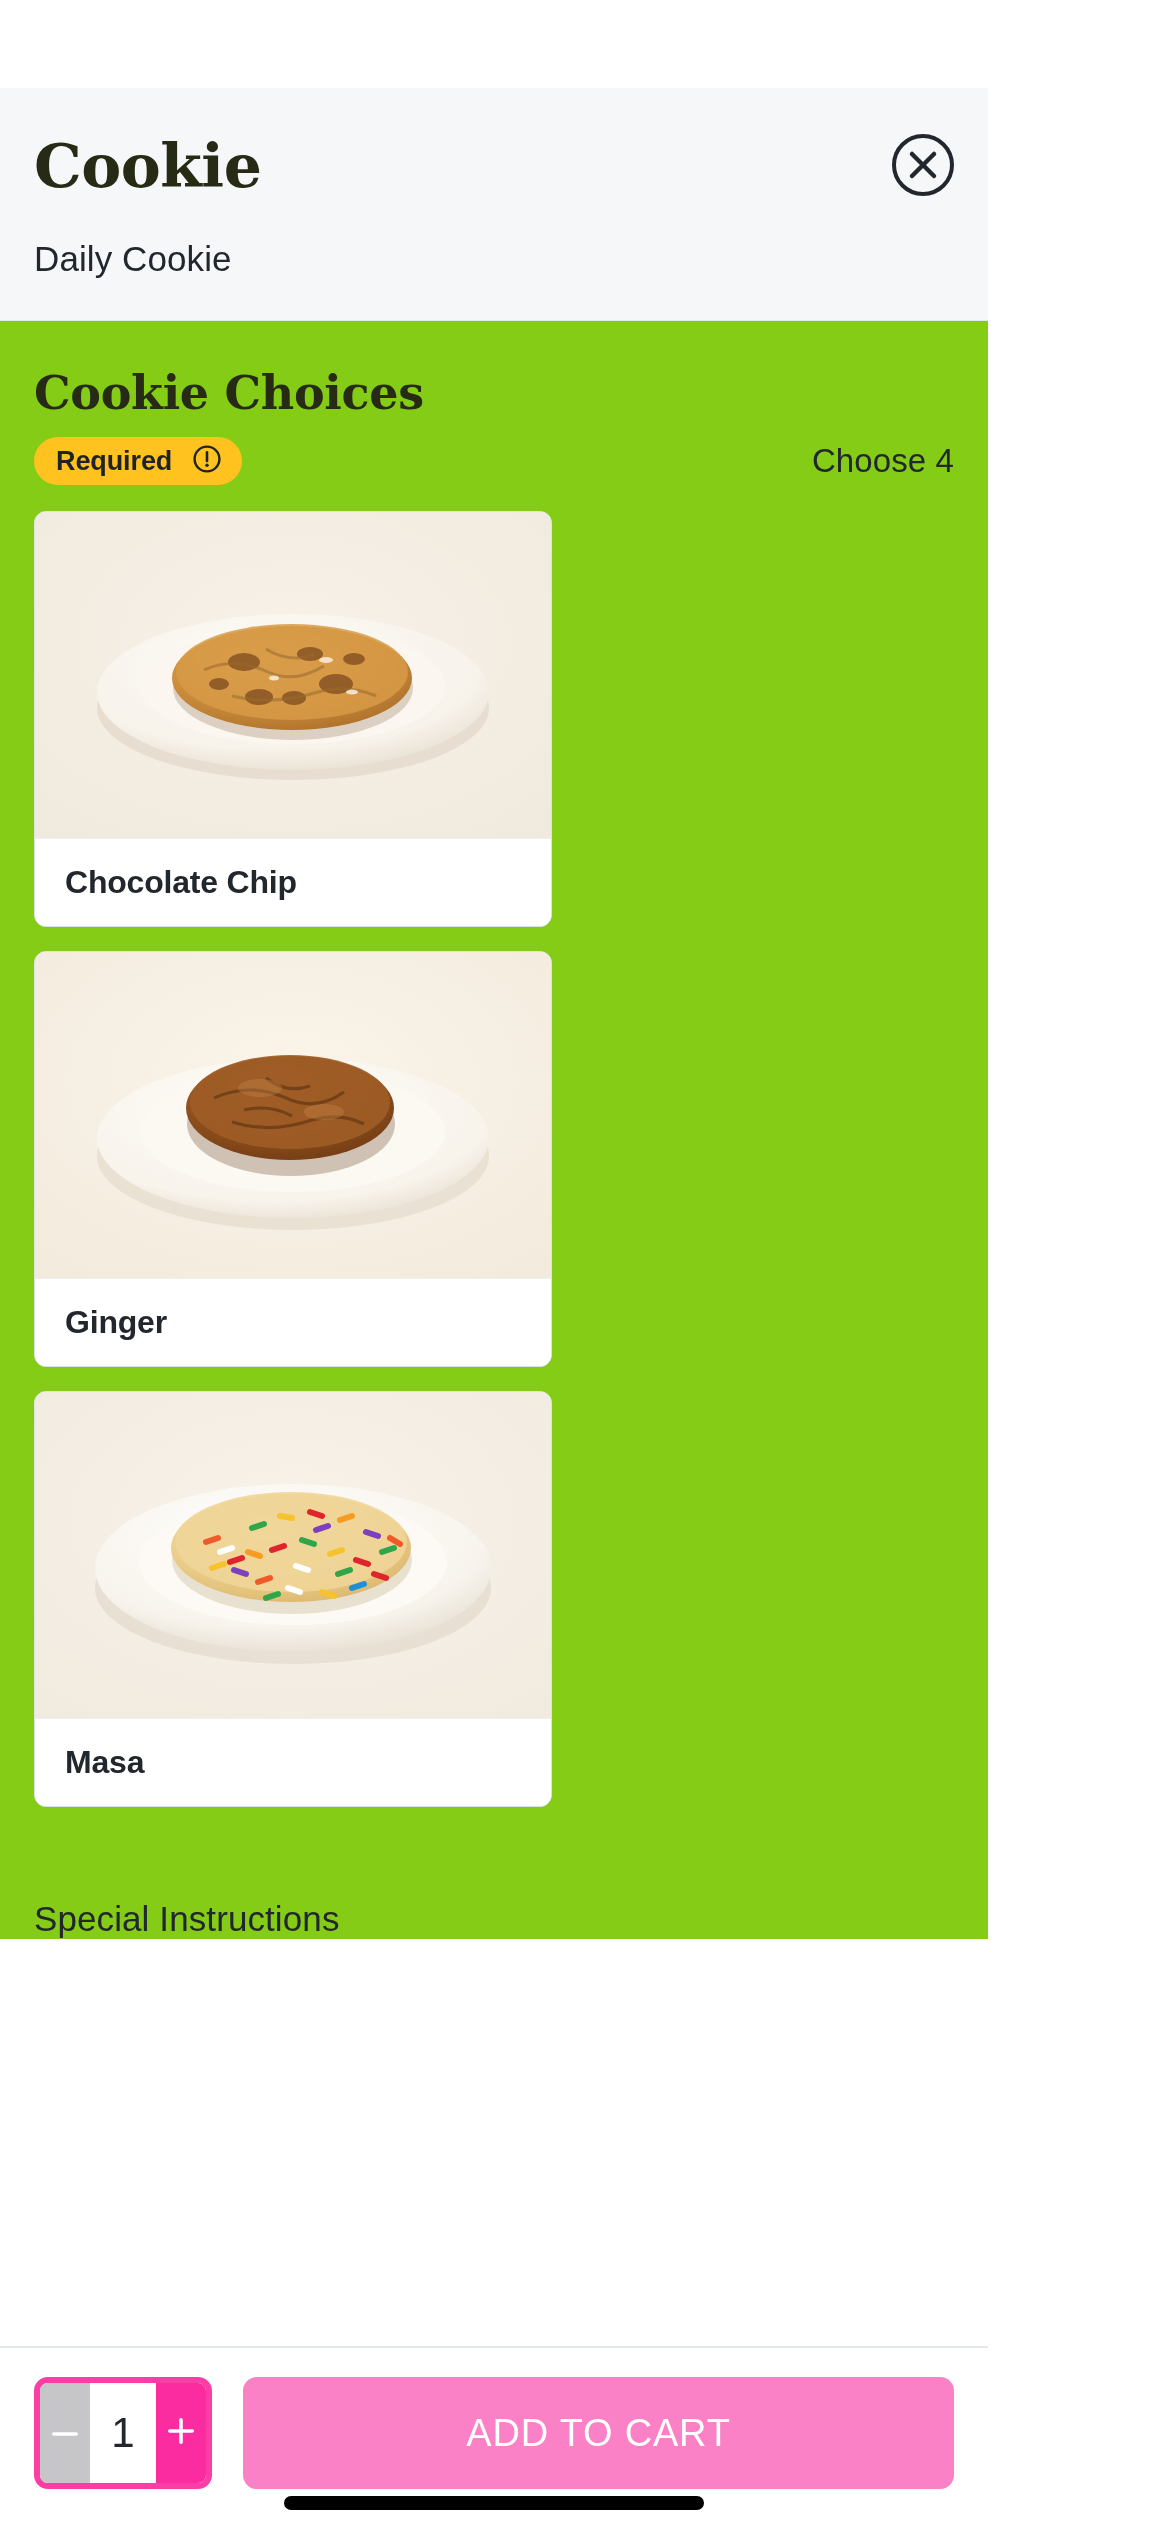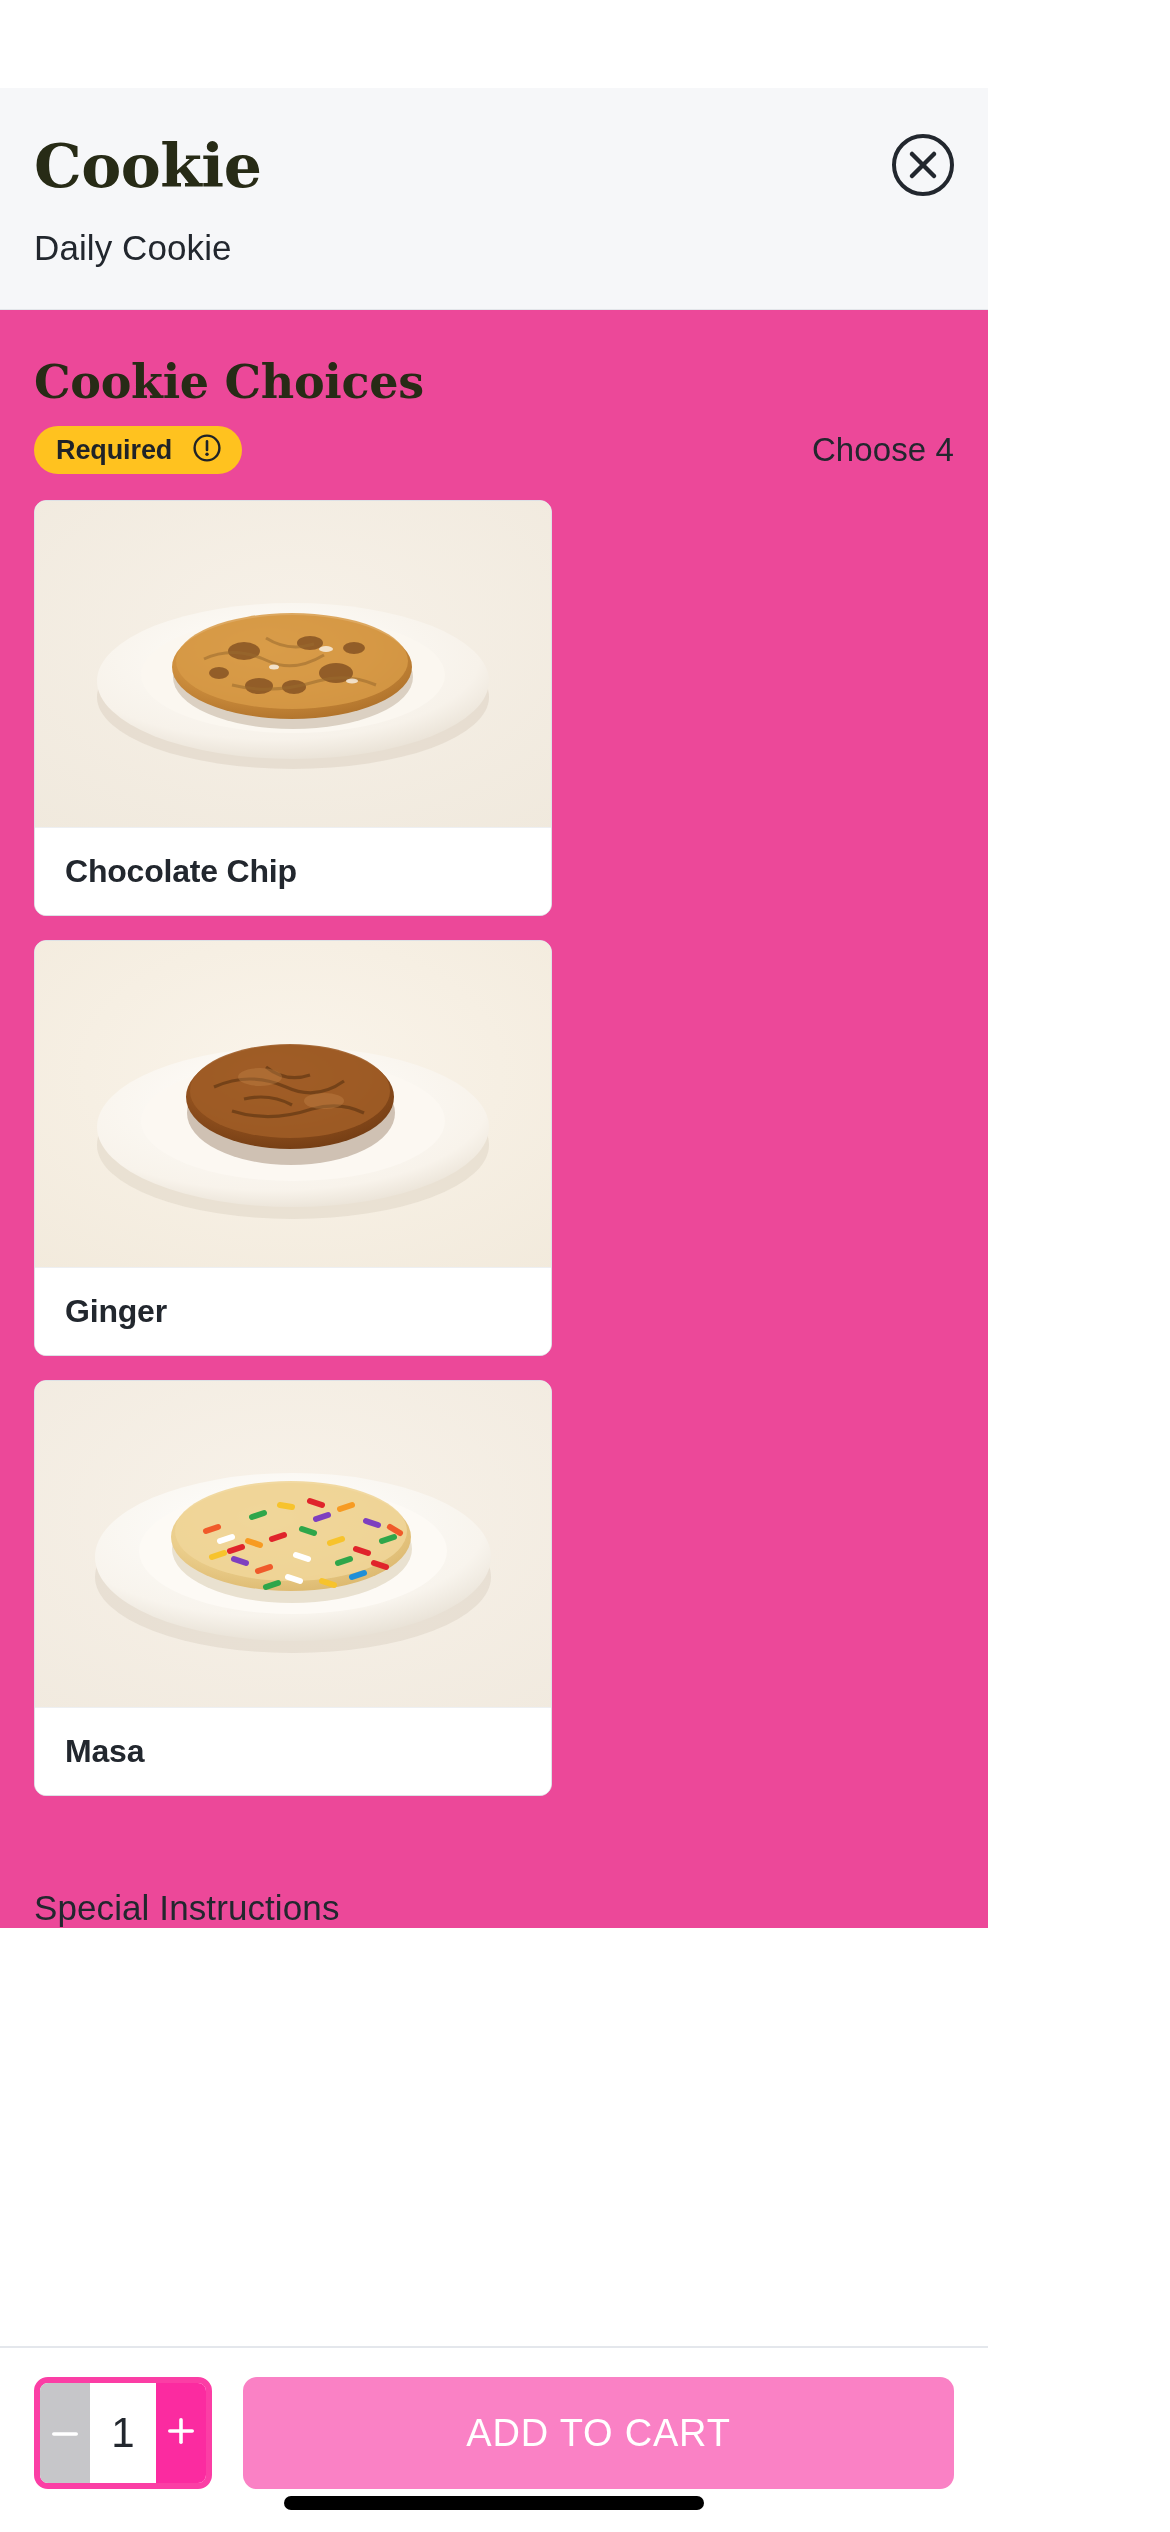--- a/index.html
+++ b/index.html
@@ -54,30 +54,30 @@
     border-radius: 50%;
     border: 4px solid #22272E;
     background: transparent;
     position: relative;
     flex: none;
     margin-top: 2px;
   }
   .close-btn svg { display: block; }
 
   .sheet-subtitle {
-    margin-top: 31px;
+    margin-top: 42px;
     font-size: 35px;
     line-height: 1.2;
     color: #22272E;
     letter-spacing: 0.1px;
   }
 
   
   .body-scroll {
-    background: #ec4899;
+    background: #84cc16;
     padding: 0 0 0 0;
   }
 
   .group {
     padding: 48px 34px 0 34px;
   }
   .group-title {
     font-family: "DejaVu Serif", serif;
     font-weight: 700;
     font-size: 46px;

